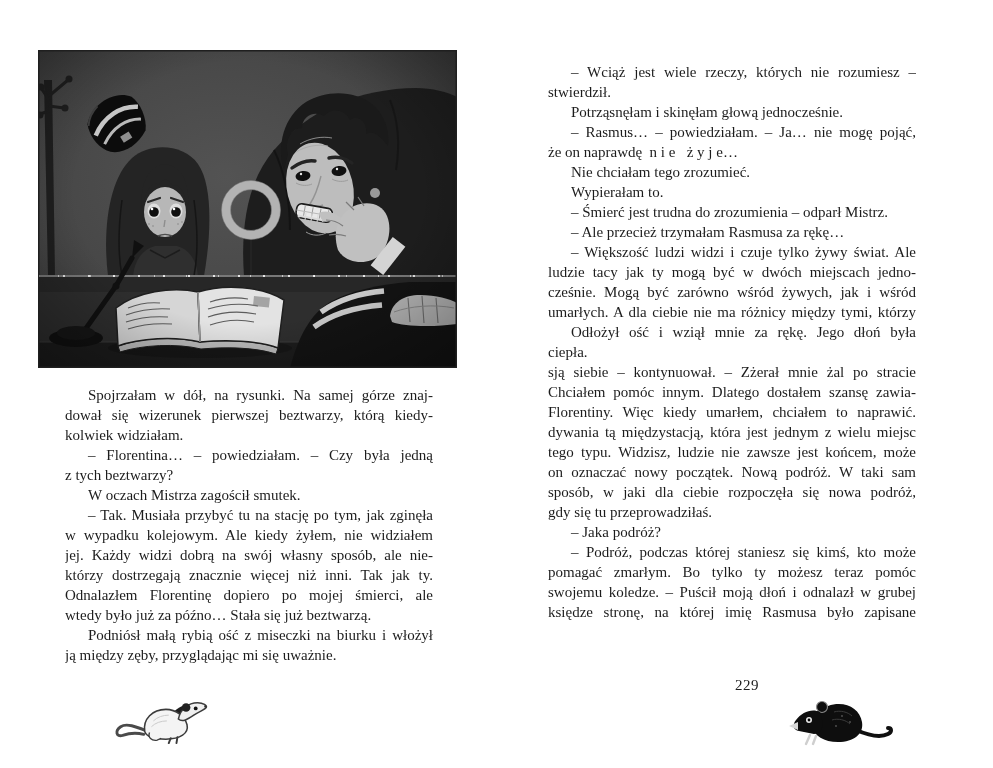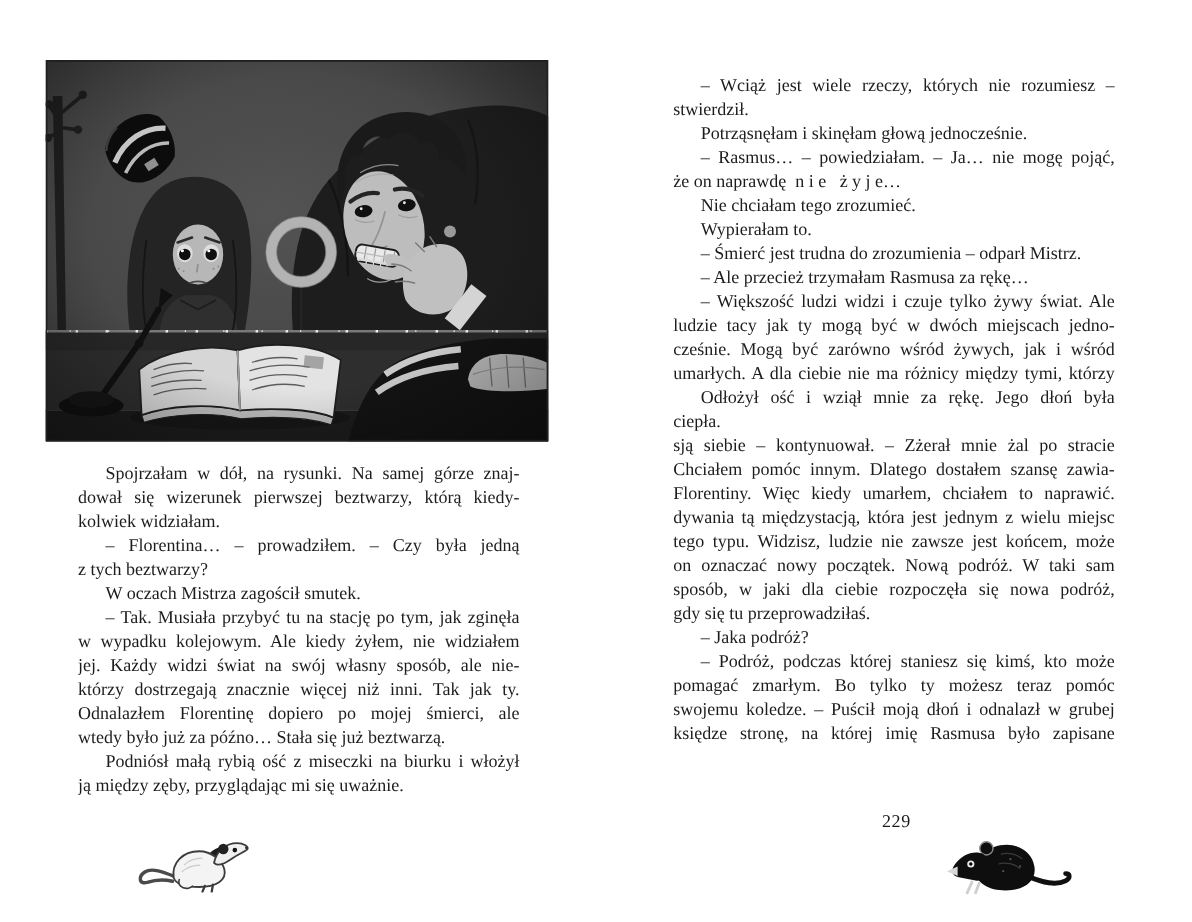--- a/index.html
+++ b/index.html
@@ -158,26 +158,26 @@
 
       <rect width="419" height="318" fill="url(#vig)"></rect>
       <rect x="0.75" y="0.75" width="417.5" height="316.5" fill="none" stroke="#1f1f1f" stroke-width="1.5"></rect>
     </svg>
   </div>
 
   <div class="col" style="left:65px;top:385px;">
       <div class="line indent jfull">Spojrzałam w dół, na rysunki. Na samej górze znaj-</div>
       <div class="line jfull">dował się wizerunek pierwszej beztwarzy, którą kiedy-</div>
       <div class="line">kolwiek widziałam.</div>
-      <div class="line indent jfull">– Florentina… – prowadziłem. – Czy była jedną</div>
+      <div class="line indent jfull">– Florentina… – powiedziałam. – Czy była jedną</div>
       <div class="line">z tych beztwarzy?</div>
       <div class="line indent">W oczach Mistrza zagościł smutek.</div>
       <div class="line indent jfull">– Tak. Musiała przybyć tu na stację po tym, jak zginęła</div>
       <div class="line jfull">w wypadku kolejowym. Ale kiedy żyłem, nie widziałem</div>
-      <div class="line jfull">jej. Każdy widzi świat na swój własny sposób, ale nie-</div>
+      <div class="line jfull">jej. Każdy widzi dobrą na swój własny sposób, ale nie-</div>
       <div class="line jfull">którzy dostrzegają znacznie więcej niż inni. Tak jak ty.</div>
       <div class="line jfull">Odnalazłem Florentinę dopiero po mojej śmierci, ale</div>
       <div class="line">wtedy było już za późno… Stała się już beztwarzą.</div>
       <div class="line indent jfull">Podniósł małą rybią ość z miseczki na biurku i włożył</div>
       <div class="line">ją między zęby, przyglądając mi się uważnie.</div>
     </div>
 
 
   <div class="rat" style="left:113px;top:694px;width:100px;height:48px;">
     <svg viewBox="0 0 104 52" width="100" height="50">
@@ -187,21 +187,21 @@
       <path d="M38,40 C36,45 40,49 46,48 L50,46" fill="#f4f4f4" stroke="#3c3c3c" stroke-width="1.4"></path>
       <path d="M68,26 C70,16 78,9 88,9 C94,9 98,12 97,14 C96,16 90,18 84,22 C78,26 72,30 68,26 Z" fill="#f0f0f0" stroke="#3c3c3c" stroke-width="1.6"></path>
       <circle cx="76" cy="14" r="4.5" fill="#222222"></circle>
       <circle cx="86" cy="15" r="2" fill="#111111"></circle>
       <circle cx="96" cy="13" r="1.2" fill="#333333"></circle>
       <path d="M60,46 L58,51 M67,45 L66,51" stroke="#3c3c3c" stroke-width="2" fill="none" stroke-linecap="round"></path>
       <path d="M42,28 C46,24 52,22 58,22 M40,34 C44,30 50,28 56,28" stroke="#c9c9c9" stroke-width="1" fill="none"></path>
     </svg>
   </div>
 
-  <div class="col" style="left:561px;top:62px;">
+  <div class="col" style="left:548px;top:62px;">
       <div class="line indent jfull">– Wciąż jest wiele rzeczy, których nie rozumiesz –</div>
       <div class="line">stwierdził.</div>
       <div class="line indent">Potrząsnęłam i skinęłam głową jednocześnie.</div>
       <div class="line indent jfull">– Rasmus… – powiedziałam. – Ja… nie mogę pojąć,</div>
       <div class="line">że on naprawdę  n i e   ż y j e…</div>
       <div class="line indent">Nie chciałam tego zrozumieć.</div>
       <div class="line indent">Wypierałam to.</div>
       <div class="line indent">– Śmierć jest trudna do zrozumienia – odparł Mistrz.</div>
       <div class="line indent">– Ale przecież trzymałam Rasmusa za rękę…</div>
       <div class="line indent jfull">– Większość ludzi widzi i czuje tylko żywy świat. Ale</div>

